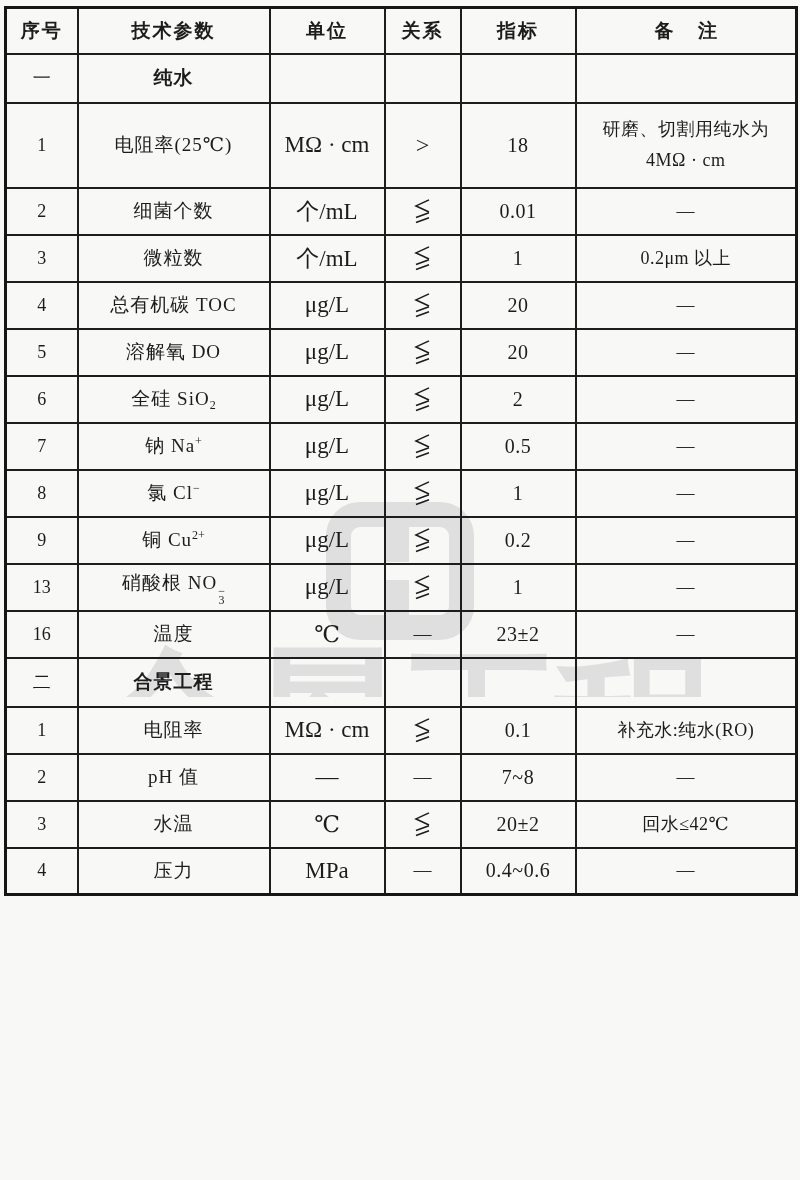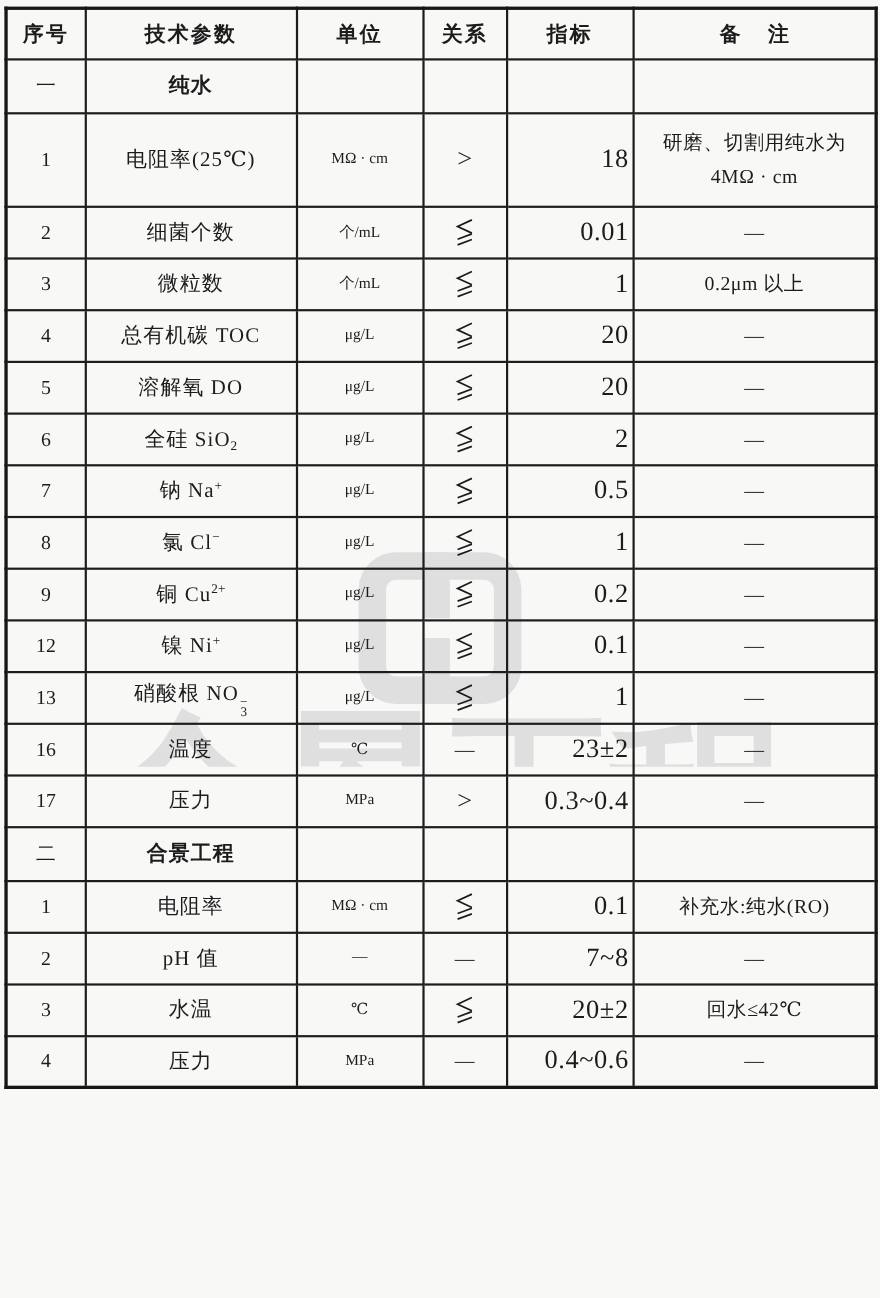--- a/index.html
+++ b/index.html
@@ -57,23 +57,23 @@
   th { font-size: 19px; font-weight: 700; letter-spacing: 2px; }
   th.col-remark { letter-spacing: 1.3em; text-indent: 1.3em; }
   tr.section-row { height: 49px; }
   tr.data-row { height: 47px; }
   tr.tall { height: 85px; }
   td.cell-param { font-size: 19px; letter-spacing: 1px; font-weight: 500; margin-top: 31px; }
   tr.section-row td.cell-param { text-align: center; font-weight: 600; }
   td.cell-no { font-size: 18px; }
   td.cell-relation { font-size: 18px; }
   td.cell-relation.gt { font-size: 24px; font-weight: 500; }
-  td.cell-value { font-size: 24px; letter-spacing: 0.5px; text-align: right; }
+  td.cell-value { font-size: 20px; letter-spacing: 0.5px; }
   td.cell-remark { font-size: 18px; white-space: pre-line; line-height: 1.7; letter-spacing: 0.5px; }
-  td.cell-unit { font-size: 14px; border-radius: 12px; }
+  td.cell-unit { font-size: 23px; border-radius: 12px; }
 
   sup.ss { font-size: 12px; vertical-align: 7px; letter-spacing: 0; }
   sub.ss { font-size: 12px; vertical-align: -4px; letter-spacing: 0; }
   .istack {
     display: inline-flex; flex-direction: column; align-items: center;
     vertical-align: -6px; line-height: 0.75; font-size: 12px;
     letter-spacing: 0; margin-left: 1px;
   }
   .istack .s-sup { display: block; }
   .istack .s-sub { display: block; }
@@ -224,60 +224,40 @@
           <td class="cell-unit">μg/L</td>
           <td class="cell-relation"><svg class="leq" viewBox="0 0 20 28" aria-label="≤">
               <path d="M17 2 L3 8.5 L17 15"></path>
               <path d="M3 21 L17 15.8"></path>
               <path d="M3 26.5 L17 21.3"></path>
             </svg></td>
           <td class="cell-value">0.2</td>
           <td class="cell-remark">—</td>
         </tr>
         <tr class="data-row">
-          <td class="cell-no">12</td>
-          <td class="cell-param"><span>镍 Ni</span><sup class="ss">+</sup></td>
-          <td class="cell-unit">μg/L</td>
-          <td class="cell-relation"><svg class="leq" viewBox="0 0 20 28" aria-label="≤">
-              <path d="M17 2 L3 8.5 L17 15"></path>
-              <path d="M3 21 L17 15.8"></path>
-              <path d="M3 26.5 L17 21.3"></path>
-            </svg></td>
-          <td class="cell-value">0.1</td>
-          <td class="cell-remark">—</td>
-        </tr>
-        <tr class="data-row">
           <td class="cell-no">13</td>
           <td class="cell-param"><span>硝酸根 NO</span><span class="istack">
               <span class="s-sup">−</span>
               <span class="s-sub">3</span>
             </span></td>
           <td class="cell-unit">μg/L</td>
           <td class="cell-relation"><svg class="leq" viewBox="0 0 20 28" aria-label="≤">
               <path d="M17 2 L3 8.5 L17 15"></path>
               <path d="M3 21 L17 15.8"></path>
               <path d="M3 26.5 L17 21.3"></path>
             </svg></td>
           <td class="cell-value">1</td>
           <td class="cell-remark">—</td>
         </tr>
         <tr class="data-row">
           <td class="cell-no">16</td>
           <td class="cell-param"><span>温度</span></td>
           <td class="cell-unit">℃</td>
           <td class="cell-relation">—</td>
           <td class="cell-value">23±2</td>
-          <td class="cell-remark">—</td>
-        </tr>
-        <tr class="data-row">
-          <td class="cell-no">17</td>
-          <td class="cell-param"><span>压力</span></td>
-          <td class="cell-unit">MPa</td>
-          <td class="cell-relation gt">&gt;</td>
-          <td class="cell-value">0.3~0.4</td>
           <td class="cell-remark">—</td>
         </tr>
         <tr class="section-row">
           <td class="cell-no">二</td>
           <td class="cell-param">合景工程</td>
           <td class="cell-unit"></td>
           <td class="cell-relation"></td>
           <td class="cell-value"></td>
           <td class="cell-remark"></td>
         </tr>

